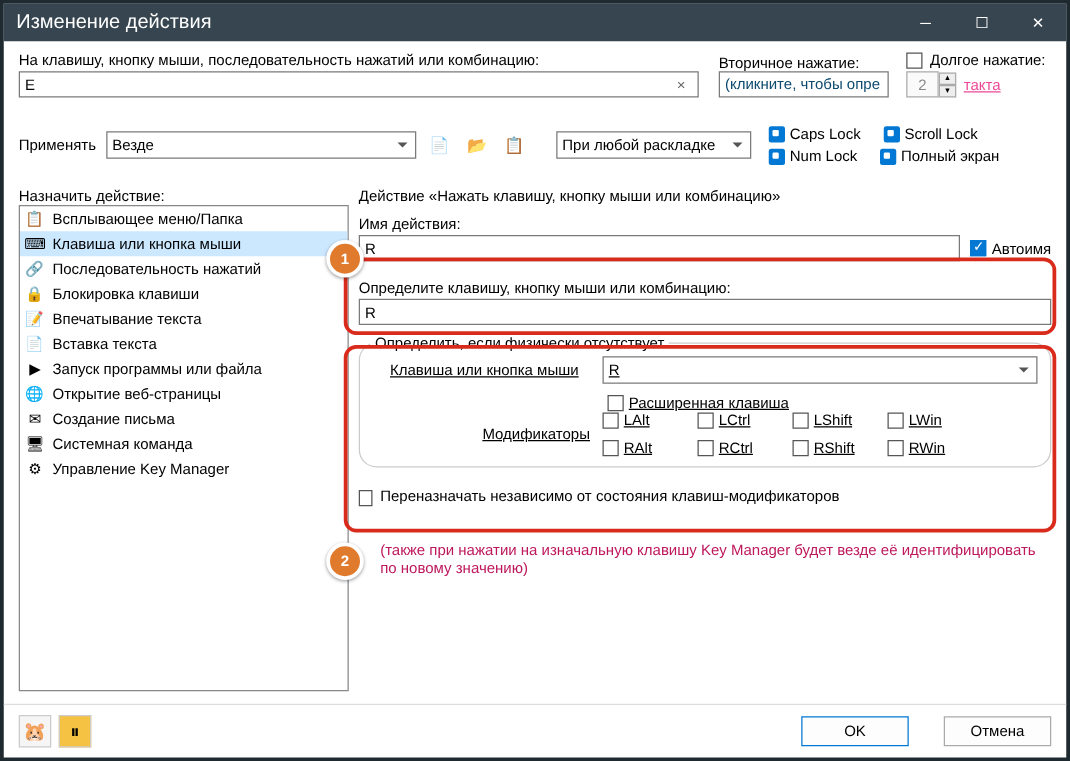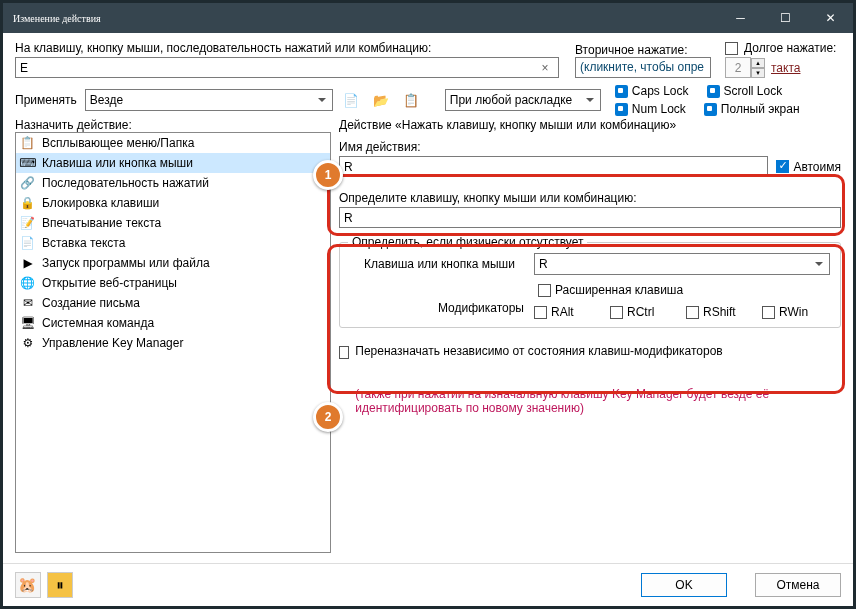--- a/index.html
+++ b/index.html
@@ -1,43 +1,43 @@
 <!DOCTYPE html>
 <html><head>
 <meta charset="utf-8">
 <style>
 * { box-sizing: border-box; margin: 0; padding: 0; font-family: 'Segoe UI', Tahoma, sans-serif; font-size: 12px; }
 body { background: #1e2a30; padding: 3px; width: 856px; height: 609px; overflow: hidden; }
 .window { background: #fff; width: 100%; height: 100%; display: flex; flex-direction: column; }
 .titlebar { background: #36454f; color: #fff; height: 30px; display: flex; align-items: center; padding-left: 10px; }
-.titlebar-title { flex: 1; font-size: 10px; font-family: Liberation Serif, serif; }
+.titlebar-title { flex: 1; font-size: 16px; }
 .win-btns { display: flex; height: 100%; }
 .win-btn { width: 45px; display: flex; align-items: center; justify-content: center; color: #fff; cursor: pointer; }
-.content { flex: 1; padding: 8px 12px 10px 12px; display: flex; flex-direction: column; gap: 0; }
+.content { flex: 1; padding: 8px 12px 10px 12px; display: flex; flex-direction: column; gap: 16px; }
 .row { display: flex; align-items: center; gap: 6px; }
 .label { color: #000; white-space: nowrap; }
 .input { border: 1px solid #7a7a7a; height: 21px; padding: 2px 4px; background: #fff; }
 .input-ro { background: #fff; }
 .combo { border: 1px solid #7a7a7a; height: 22px; background: #fff; padding: 0 4px; display: flex; align-items: center; position: relative; }
 .combo::after { content: ''; position: absolute; right: 6px; top: 8px; border: 4px solid transparent; border-top-color: #555; }
 .toolbar-btn { width: 22px; height: 22px; border: 1px solid transparent; display: flex; align-items: center; justify-content: center; font-size: 13px; }
 .toggle { display: flex; align-items: center; gap: 4px; }
 .toggle-box { width: 13px; height: 13px; background: #0078d4; border-radius: 2px; position: relative; }
 .toggle-box::after { content: ''; position: absolute; left: 3px; top: 3px; width: 5px; height: 5px; background: #fff; border-radius: 1px; }
 .checkbox { width: 13px; height: 13px; border: 1px solid #555; background: #fff; }
 .checkbox.checked { background: #0078d4; border-color: #0078d4; position: relative; }
 .checkbox.checked::after { content: '✓'; color: #fff; position: absolute; left: 1px; top: -2px; font-size: 11px; }
 .main { flex: 1; display: flex; gap: 8px; margin-top: 2px; }
-.left { width: 316px; display: flex; flex-direction: column; }
+.left { width: 264px; display: flex; flex-direction: column; }
 .list { flex: 1; border: 1px solid #888; background: #fff; overflow: auto; }
 .list-item { display: flex; align-items: center; gap: 6px; padding: 2px 4px; cursor: pointer; }
 .list-item.selected { background: #cce8ff; }
 .icon { width: 16px; height: 16px; display: flex; align-items: center; justify-content: center; font-size: 12px; }
 .right { flex: 1; display: flex; flex-direction: column; position: relative; }
-.group { border: 1px solid #ccc; border-radius: 3px; padding: 10px 10px 8px 10px; margin-top: 6px; position: relative; }
+.group { border: 1px solid #ccc; border-radius: 14px; padding: 10px 10px 8px 10px; margin-top: 6px; position: relative; text-decoration: underline; }
 .group-title { position: absolute; top: -8px; left: 8px; background: #fff; padding: 0 4px; }
 .anno-red { position: absolute; border: 3px solid #d92b1c; border-radius: 10px; pointer-events: none; z-index: 5; }
 .anno-badge { position: absolute; width: 30px; height: 30px; background: #e07a2d; border: 3px solid #fff; border-radius: 50%; color: #fff; display: flex; align-items: center; justify-content: center; font-weight: bold; font-size: 14px; z-index: 6; box-shadow: 0 1px 3px rgba(0,0,0,0.4); }
 .footer { display: flex; align-items: center; padding: 8px 12px; border-top: 1px solid #ddd; justify-content: space-between; }
 .footer-left { display: flex; gap: 6px; }
 .footer-btn { width: 26px; height: 26px; border: 1px solid #ccc; background: #f5f5f5; display: flex; align-items: center; justify-content: center; font-size: 15px; }
 .btn { min-width: 86px; height: 24px; border: 1px solid #aaa; background: #fdfdfd; padding: 2px 14px; cursor: pointer; }
 .btn.primary { border-color: #0078d4; }
 .clear-x { width: 18px; text-align: center; color: #666; cursor: pointer; }
 .mod-row { display: flex; gap: 14px; margin-left: 0; }
@@ -82,21 +82,21 @@
             <span class="label">Долгое нажатие:</span>
           </div>
         <div class="row" style="margin-top:2px;">
           <div class="spinner">
             <input disabled="" value="2" style="">
             <div class="spinner-btns">
                 <span>▴</span>
                 <span>▾</span>
               </div>
           </div>
-          <span class="label" style="color:#7f1d1d;text-decoration:underline;">такта</span>
+          <span class="label" style="color:#ec4899;text-decoration:underline;">такта</span>
         </div>
       </div>
     </div>
 
     <div class="row" style="margin-top:6px; gap:8px;">
       <span class="label">Применять</span>
       <div class="combo" style="width:248px;">
           <span>Везде</span>
         </div>
       <div class="toolbar-btn">📄</div>
@@ -203,20 +203,38 @@
                 <span>R</span>
               </div>
           </div>
           <div class="row" style="margin-top:8px; margin-left:188px; gap:4px;">
             <span class="checkbox"></span>
               <span>Расширенная клавиша</span>
           </div>
           <div class="row" style="margin-top:0; gap:10px; margin-left:14px;">
             <span class="label" style="width:160px; text-align:right;">Модификаторы</span>
             <div style="flex:1;">
+              <div class="mod-row" id="mods1">
+                  <div class="mod-item">
+                    <span class="checkbox"></span>
+                    <span>LAlt</span>
+                  </div>
+                  <div class="mod-item">
+                    <span class="checkbox"></span>
+                    <span>LCtrl</span>
+                  </div>
+                  <div class="mod-item">
+                    <span class="checkbox"></span>
+                    <span>LShift</span>
+                  </div>
+                  <div class="mod-item">
+                    <span class="checkbox"></span>
+                    <span>LWin</span>
+                  </div>
+                </div>
               <div class="mod-row" id="mods2" style="margin-top:8px;">
                   <div class="mod-item">
                     <span class="checkbox"></span>
                     <span>RAlt</span>
                   </div>
                   <div class="mod-item">
                     <span class="checkbox"></span>
                     <span>RCtrl</span>
                   </div>
                   <div class="mod-item">

